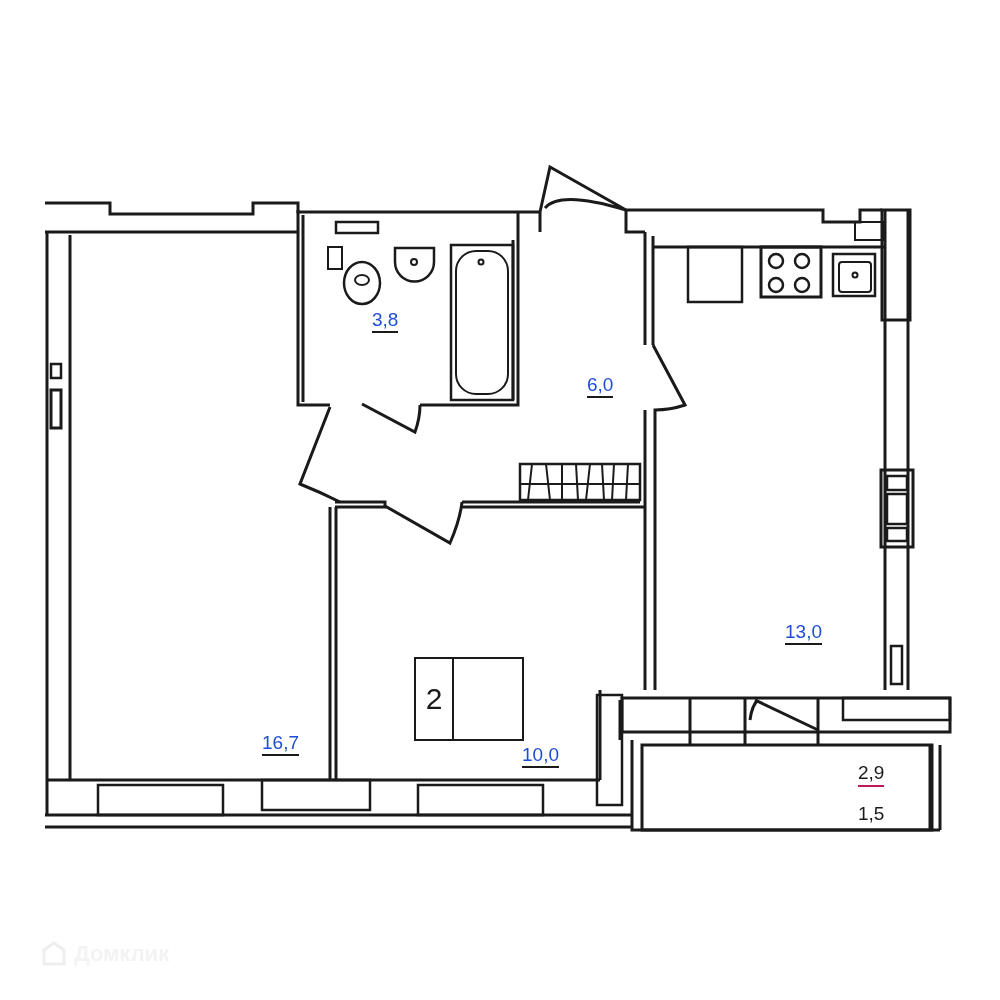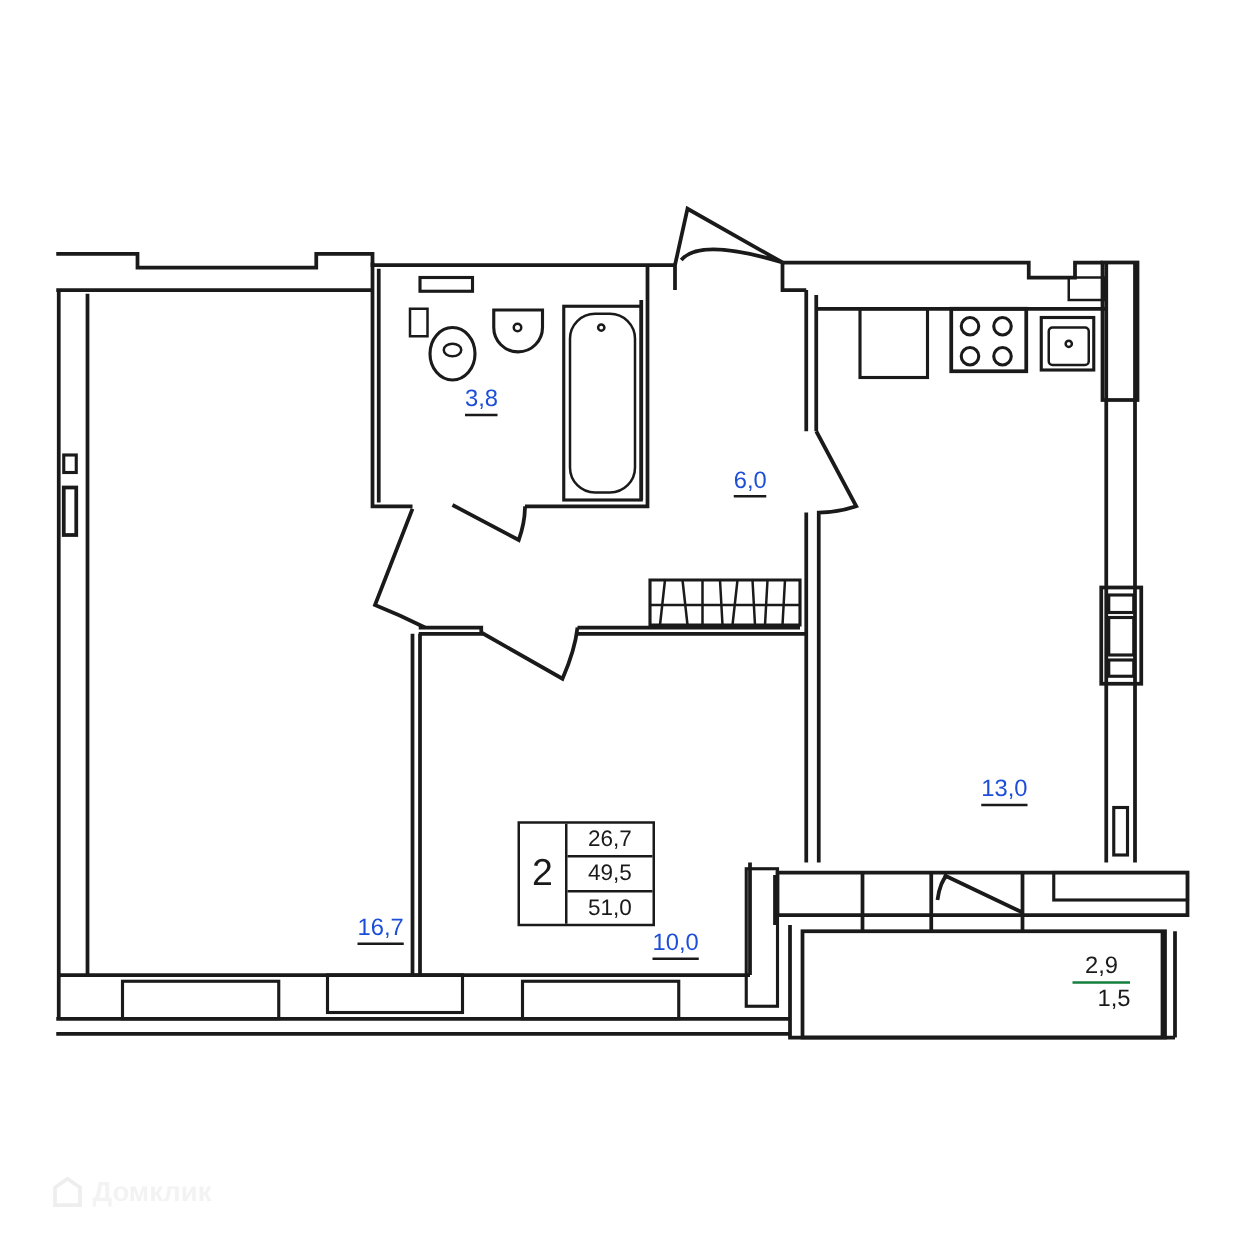--- a/index.html
+++ b/index.html
@@ -10,22 +10,22 @@
   .lbl.u { border-bottom: 2px solid #1a1a1a; padding-bottom: 2px; }
   .summary { position: absolute; left: 414px; top: 657px; width: 110px; height: 84px;
              border: 2px solid #1a1a1a; box-sizing: border-box; display: flex; }
   .summary .rooms { width: 36px; border-right: 2px solid #1a1a1a; display: flex;
                     align-items: center; justify-content: center; font-size: 30px; color:#1a1a1a; }
   .summary .areas { flex: 1; display: flex; flex-direction: column; }
   .summary .areas div { flex: 1; display: flex; align-items: center; justify-content: center;
                         font-size: 18px; color:#1a1a1a; border-bottom: 2px solid #1a1a1a; }
   .summary .areas div:last-child { border-bottom: none; }
   .balcony-frac { position: absolute; left: 858px; top: 762px; text-align: center; color:#1a1a1a; font-size: 19px; }
-  .balcony-frac .num { border-bottom: 2px solid #15803d; padding-bottom: 1px; }
-  .balcony-frac .den { padding-top: 2px; margin-left: 20px; }
+  .balcony-frac .num { border-bottom: 2px solid #be185d; padding-bottom: 1px; }
+  .balcony-frac .den { padding-top: 16px; }
   .watermark { position: absolute; left: 40px; top: 940px; display: flex; align-items: center;
                gap: 6px; color: #f3f3f3; font-size: 22px; font-weight: bold; }
 </style>
 </head>
 <body>
 
 <svg id="plan" viewBox="0 0 1000 1000" xmlns="http://www.w3.org/2000/svg">
   <g fill="none" stroke="#1a1a1a" stroke-width="3" stroke-linejoin="miter">
 
     <path d="M45 203 H110 V214 H253 V203 H298 V212 H540"></path>
@@ -105,38 +105,33 @@
     <path d="M622 698 H950 V732 H622 Z"></path>
     <path d="M755 700 L818 730 M750 720 Q752 705 758 700" stroke-width="3"></path>
     <path d="M690 698 V745 M745 698 V745 M818 698 V745"></path>
     <rect x="843" y="698" width="107" height="22" stroke-width="2.5"></rect>
 
     <rect x="642" y="745" width="290" height="85" stroke-width="3"></rect>
     <path d="M632 740 V830 H940 M930 745 V830 M940 745 V830"></path>
   </g>
 </svg>
 
-<div class="lbl u" style="left:262px; top:733px;margin-left:24px;">16,7</div>
+<div class="lbl u" style="left:262px; top:733px;">16,7</div>
 <div class="lbl u" style="left:372px; top:310px;">3,8</div>
 <div class="lbl u" style="left:587px; top:375px;">6,0</div>
 <div class="lbl u" style="left:785px; top:622px;">13,0</div>
 <div class="lbl u" style="left:522px; top:745px;">10,0</div>
 
 <div class="balcony-frac">
   <div class="num">2,9</div>
   <div class="den">1,5</div>
 </div>
 
 <div class="summary">
   <div class="rooms">2</div>
-  <div class="areas">
-    <div>26,7</div>
-    <div>49,5</div>
-    <div>51,0</div>
-  </div>
 </div>
 
 <div class="watermark">
   <svg width="28" height="28" viewBox="0 0 28 28">
     <path d="M4 10 L14 3 L24 10 V24 H4 Z" fill="none" stroke="#eeeeee" stroke-width="3"></path>
   </svg>
   <span>Домклик</span>
 </div>
 
 </body></html>

